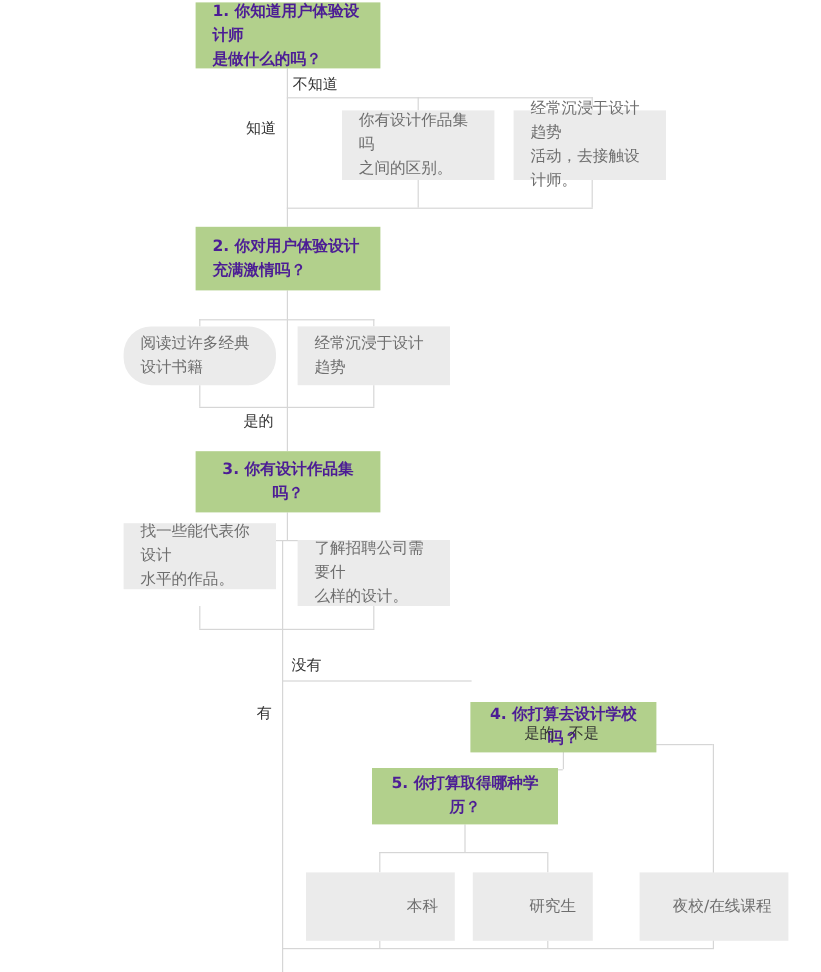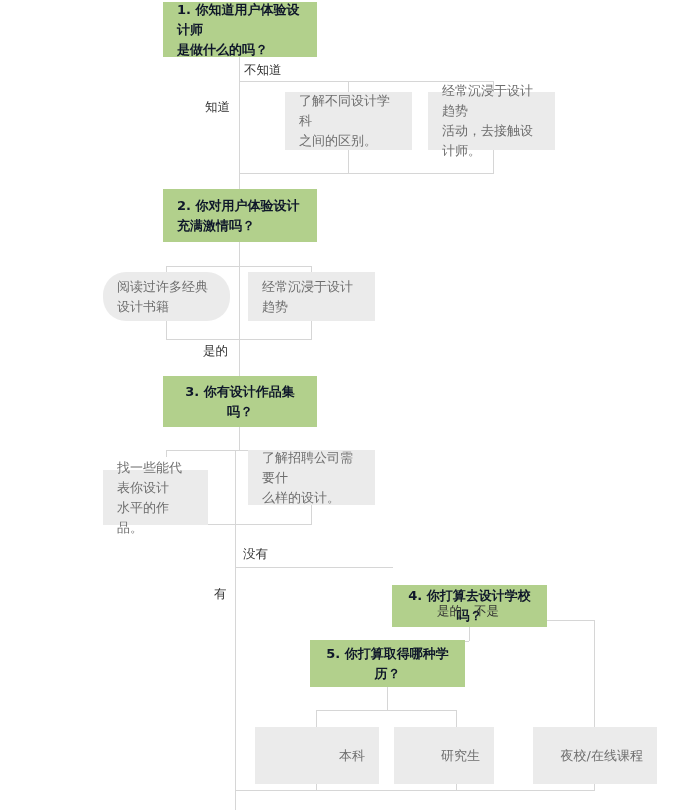--- a/index.html
+++ b/index.html
@@ -17,21 +17,21 @@
     display:flex;
     align-items:center;
     font-size:13px;
     line-height:20px;
     white-space:pre-line;
   }
   .node .txt{display:block;width:100%;}
 
   .q{
     background:#b2d08c;
-    color:#0f172a;
+    color:#4c1d95;
     font-weight:bold;
     padding:0 14px;
   }
   .q.center .txt{text-align:center;}
 
   .act{
     background:#ebebeb;
     color:#6e6e6e;
     padding:0 14px;
   }
@@ -127,39 +127,39 @@
 
   <div class="node q center" style="left:392px;top:549px;width:155px;height:42px;margin-top:36px;">
     <span class="txt">4. 你打算去设计学校吗？</span>
   </div>
 
   <div class="node q center" style="left:310px;top:640px;width:155px;height:47px;">
     <span class="txt">5. 你打算取得哪种学历？</span>
   </div>
 
   <div class="node act" style="left:285px;top:92px;width:127px;height:58px;">
-    <span class="txt">了解不同设计学科
+    <span class="txt">你有设计作品集吗
 之间的区别。</span>
   </div>
 
   <div class="node act" style="left:428px;top:92px;width:127px;height:58px;">
     <span class="txt">经常沉浸于设计趋势
 活动，去接触设计师。</span>
   </div>
 
   <div class="node act" style="left:103px;top:272px;width:127px;height:49px;border-radius:23px;">
     <span class="txt">阅读过许多经典
 设计书籍</span>
   </div>
 
   <div class="node act" style="left:248px;top:272px;width:127px;height:49px;">
     <span class="txt">经常沉浸于设计趋势</span>
   </div>
 
-  <div class="node act" style="left:103px;top:470px;width:105px;height:55px;">
+  <div class="node act" style="left:103px;top:436px;width:127px;height:55px;">
     <span class="txt">找一些能代表你设计
 水平的作品。</span>
   </div>
 
   <div class="node act" style="left:248px;top:450px;width:127px;height:55px;">
     <span class="txt">了解招聘公司需要什
 么样的设计。</span>
   </div>
 
   <div class="node act center" style="left:255px;top:727px;width:124px;height:57px;">

